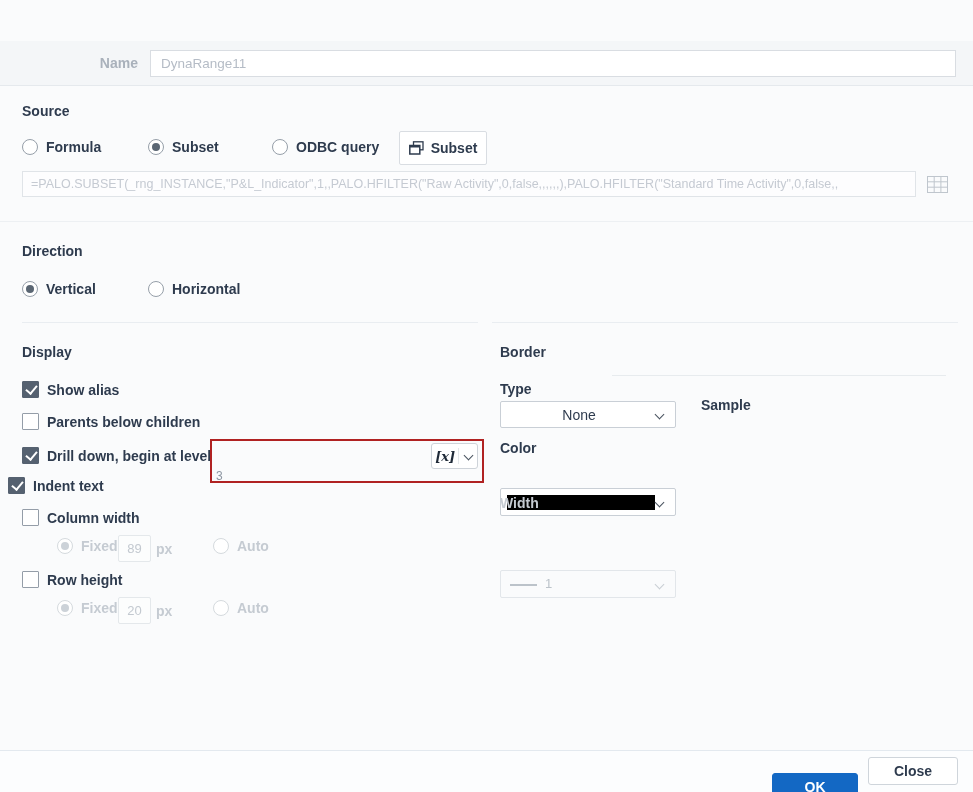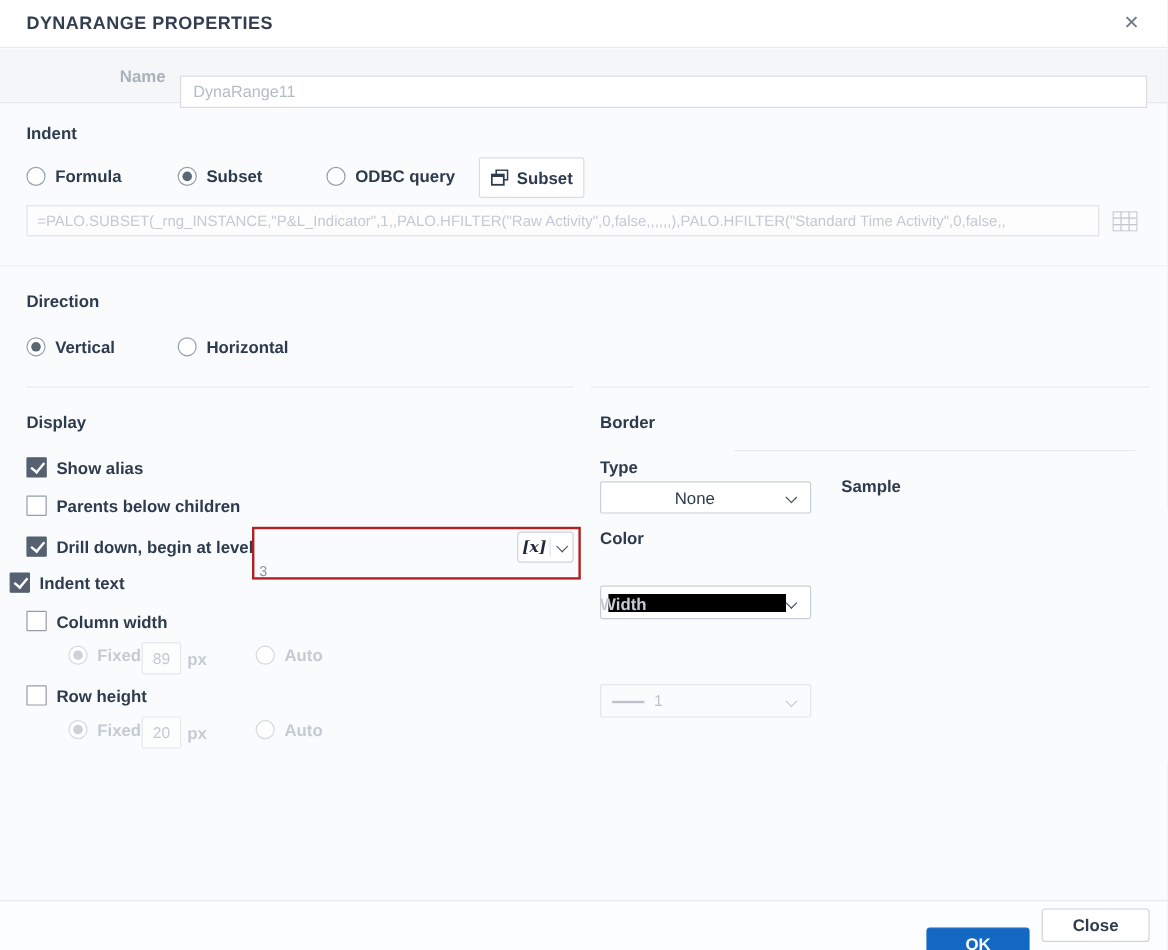--- a/index.html
+++ b/index.html
@@ -12,21 +12,21 @@
   .abs { position:absolute; }
 
   
   .hdr { left:0; top:0; width:973px; height:40px; background:#fff; border-bottom:1px solid #e9ecef; }
   .hdr-title { left:22px; top:0; height:40px; line-height:40px; font-size:15px; font-weight:700; letter-spacing:.4px; color:#333f4f; }
   .hdr-close { right:12px; top:0; width:36px; height:40px; line-height:40px; text-align:center; font-size:16px; color:#6e7a87; cursor:pointer; }
 
   
   .name-row { left:0; top:41px; width:973px; height:45px; background:#f4f6f8; border-bottom:1px solid #e5e9ed; }
   .name-label { left:0; top:0; width:138px; height:45px; line-height:45px; text-align:right; color:#a9b1bb; font-weight:600; }
-  .name-input { left:150px; top:22px; width:806px; height:27px; border:1px solid #d9dde2; background:#fff;
+  .name-input { left:150px; top:9px; width:806px; height:27px; border:1px solid #d9dde2; background:#fff;
     color:#b5bcc6; padding:0 10px; font-size:13.5px; font-family:inherit; }
 
   .heading { font-weight:700; color:#2e3b4e; font-size:14px; }
   .lbl { font-weight:600; color:#2e3b4e; font-size:14px; }
   .lbl.dim, .dim-txt { color:#c5cbd2; }
 
   
   .radio { width:16px; height:16px; border:1px solid #969fa9; border-radius:50%; background:#fff; position:relative; display:inline-block; }
   .radio.selected::after { content:""; position:absolute; left:3px; top:3px; width:8px; height:8px; border-radius:50%; background:#5a6673; }
   .radio.disabled { border-color:#d5dade; }
@@ -61,31 +61,27 @@
 
   .ftr { left:0; top:750px; width:973px; height:42px; background:#fcfdfe; border-top:1px solid #e3e9ef; }
   .btn-ok { background:#1368c4; color:#fff; border:1px solid #1368c4; border-radius:3px; font-weight:700; font-size:14px; font-family:inherit; cursor:pointer; }
   .btn-close { background:#fff; color:#2e3b4e; border:1px solid #cfd5db; border-radius:3px; font-weight:600; font-size:14px; font-family:inherit; cursor:pointer; }
 </style>
 </head>
 <body>
 
 <div class="dialog">
 
-  <div class="abs hdr">
-    <div class="abs hdr-title">DYNARANGE PROPERTIES</div>
-    <div class="abs hdr-close">✕</div>
-  </div>
 
   <div class="abs name-row">
     <div class="abs name-label">Name</div>
     <input class="abs name-input" value="DynaRange11" style="">
   </div>
 
-  <div class="abs heading" style="left:22px; top:103px;">Indent</div>
+  <div class="abs heading" style="left:22px; top:103px;">Source</div>
 
   <label class="abs opt" style="left:22px; top:139px;">
     <span class="radio"></span>
     <span class="lbl">Formula</span>
   </label>
   <label class="abs opt" style="left:148px; top:139px;">
     <span class="radio selected"></span>
     <span class="lbl">Subset</span>
   </label>
   <label class="abs opt" style="left:272px; top:139px;">

